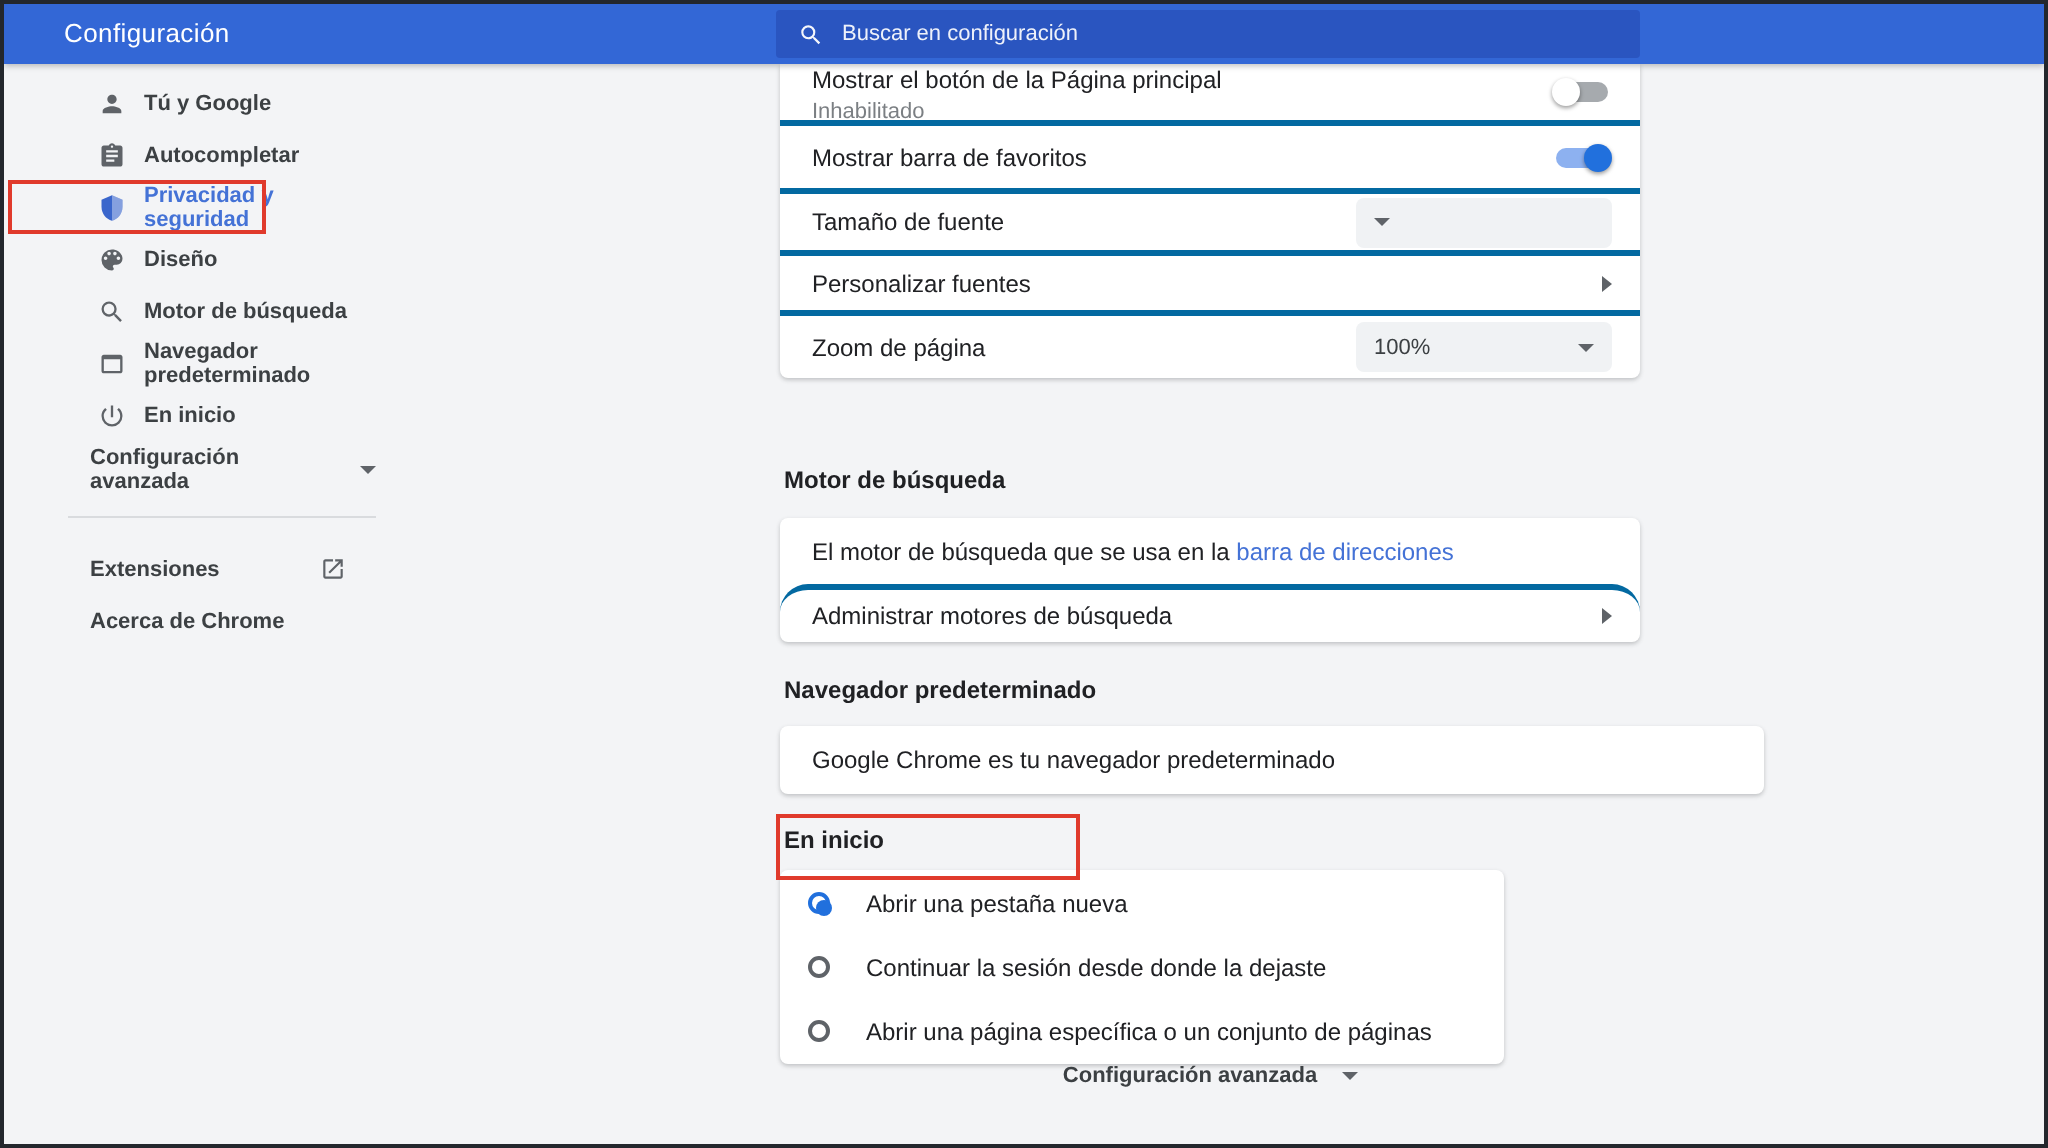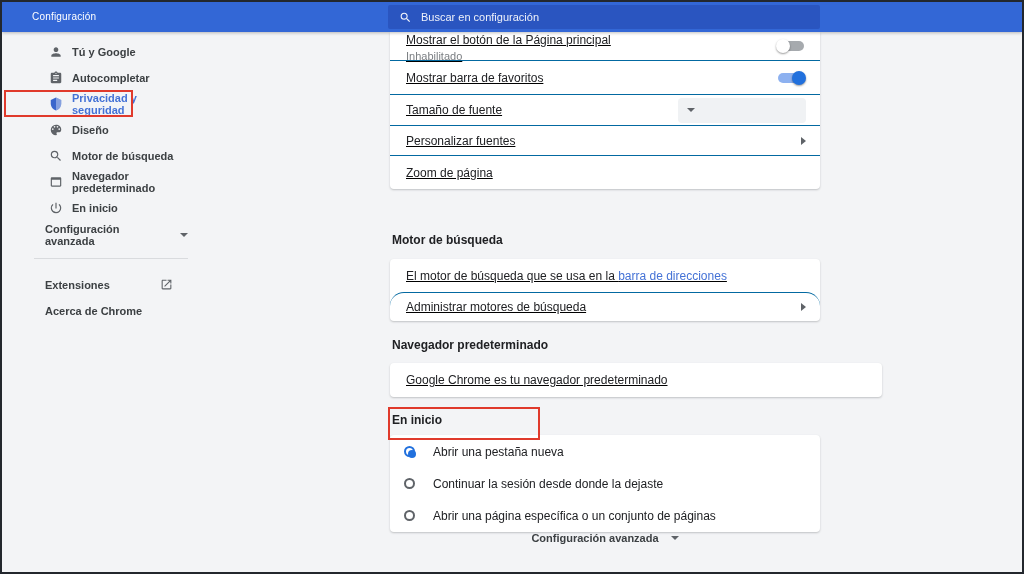--- a/index.html
+++ b/index.html
@@ -12,21 +12,21 @@
   }
 
   
   .header {
     position:absolute; left:0; top:0; right:0; height:30px;
     background:var(--header_bg); z-index:20;
     box-shadow:0 1px 3px rgba(0,0,0,.25);
   }
   .header-title {
     position:absolute; left:30px; top:0; line-height:30px;
-    color:#fff; font-size:10px; letter-spacing:.2px;
+    color:#fff; font-size:13px; letter-spacing:.2px;
   }
   .searchbar {
     position:absolute; left:386px; top:3px; width:432px; height:24px;
     background:var(--search_bg); border-radius:2px;
     display:flex; align-items:center; gap:9px; padding-left:11px;
     color:rgba(255,255,255,.92); font-size:11px; cursor:text;
   }
   .searchbar svg { flex:0 0 auto; }
 
   
@@ -66,23 +66,23 @@
   .main { position:absolute; left:388px; top:30px; width:430px; }
 
   .card {
     background:#fff; border-radius:4px;
     box-shadow:0 1px 2px rgba(60,64,67,.28);
   }
   .card.first { border-radius:0 0 4px 4px; position:absolute; left:0; top:0; width:430px; }
 
   .row {
     display:flex; align-items:center; justify-content:space-between;
-    padding:0 14px 0 16px; position:relative;text-decoration:underline;
-  }
-  .row + .row { border-top:1px solid #0369a1; }
+    padding:0 14px 0 16px; position:relative;
+  }
+  .row + .row { border-top:3px solid #0369a1; }
   .row-label { font-size:12px; color:#202124; }
   .row-sub { font-size:11px; color:#7b7f83; margin-top:3px; }
 
   .select {
     width:128px; height:25px; background:#f0f2f4; border-radius:4px;
     display:flex; align-items:center; justify-content:space-between;
     padding:0 9px; font-size:11px; color:#3c4043; cursor:pointer; flex:0 0 auto;
   }
 
   
@@ -257,20 +257,24 @@
         <div class="select">
           <span class="caret-down"></span>
         </div>
       </div>
       <div class="row" style="height:30px;align-items:center;">
         <div class="row-label">Personalizar fuentes</div>
         <span class="arrow-right"></span>
       </div>
       <div class="row" style="height:34px;">
         <div class="row-label">Zoom de página</div>
+        <div class="select">
+          <span>100%</span>
+          <span class="caret-down"></span>
+        </div>
       </div>
     </div>
 
     <div class="section-title" style="top:201px;">Motor de búsqueda</div>
     <div class="card" style="position:absolute; left:0; top:227px; width:430px;">
       <div class="row" style="height:33px;gap:21px;">
         <div class="row-label">
           <span>El motor de búsqueda que se usa en la </span><span class="link">barra de direcciones</span>
         </div>
       </div>
@@ -281,21 +285,21 @@
     </div>
 
     <div class="section-title" style="top:306px;">Navegador predeterminado</div>
     <div class="card" style="position:absolute; left:0; top:331px; width:492px;text-align:right;">
       <div class="row" style="height:34px;">
         <div class="row-label">Google Chrome es tu navegador predeterminado</div>
       </div>
     </div>
 
     <div class="section-title" style="top:381px;">En inicio</div>
-    <div class="card" style="position:absolute; left:0; top:403px; width:430px;text-align:right;">
+    <div class="card" style="position:absolute; left:0; top:403px; width:362px;text-align:right;">
       <div class="radio-row" style="height:33px;">
         <span class="radio checked"></span>
         <span class="radio-label">Abrir una pestaña nueva</span>
       </div>
       <div class="radio-row" style="height:31px;">
         <span class="radio"></span>
         <span class="radio-label">Continuar la sesión desde donde la dejaste</span>
       </div>
       <div class="radio-row" style="height:33px;">
         <span class="radio"></span>

